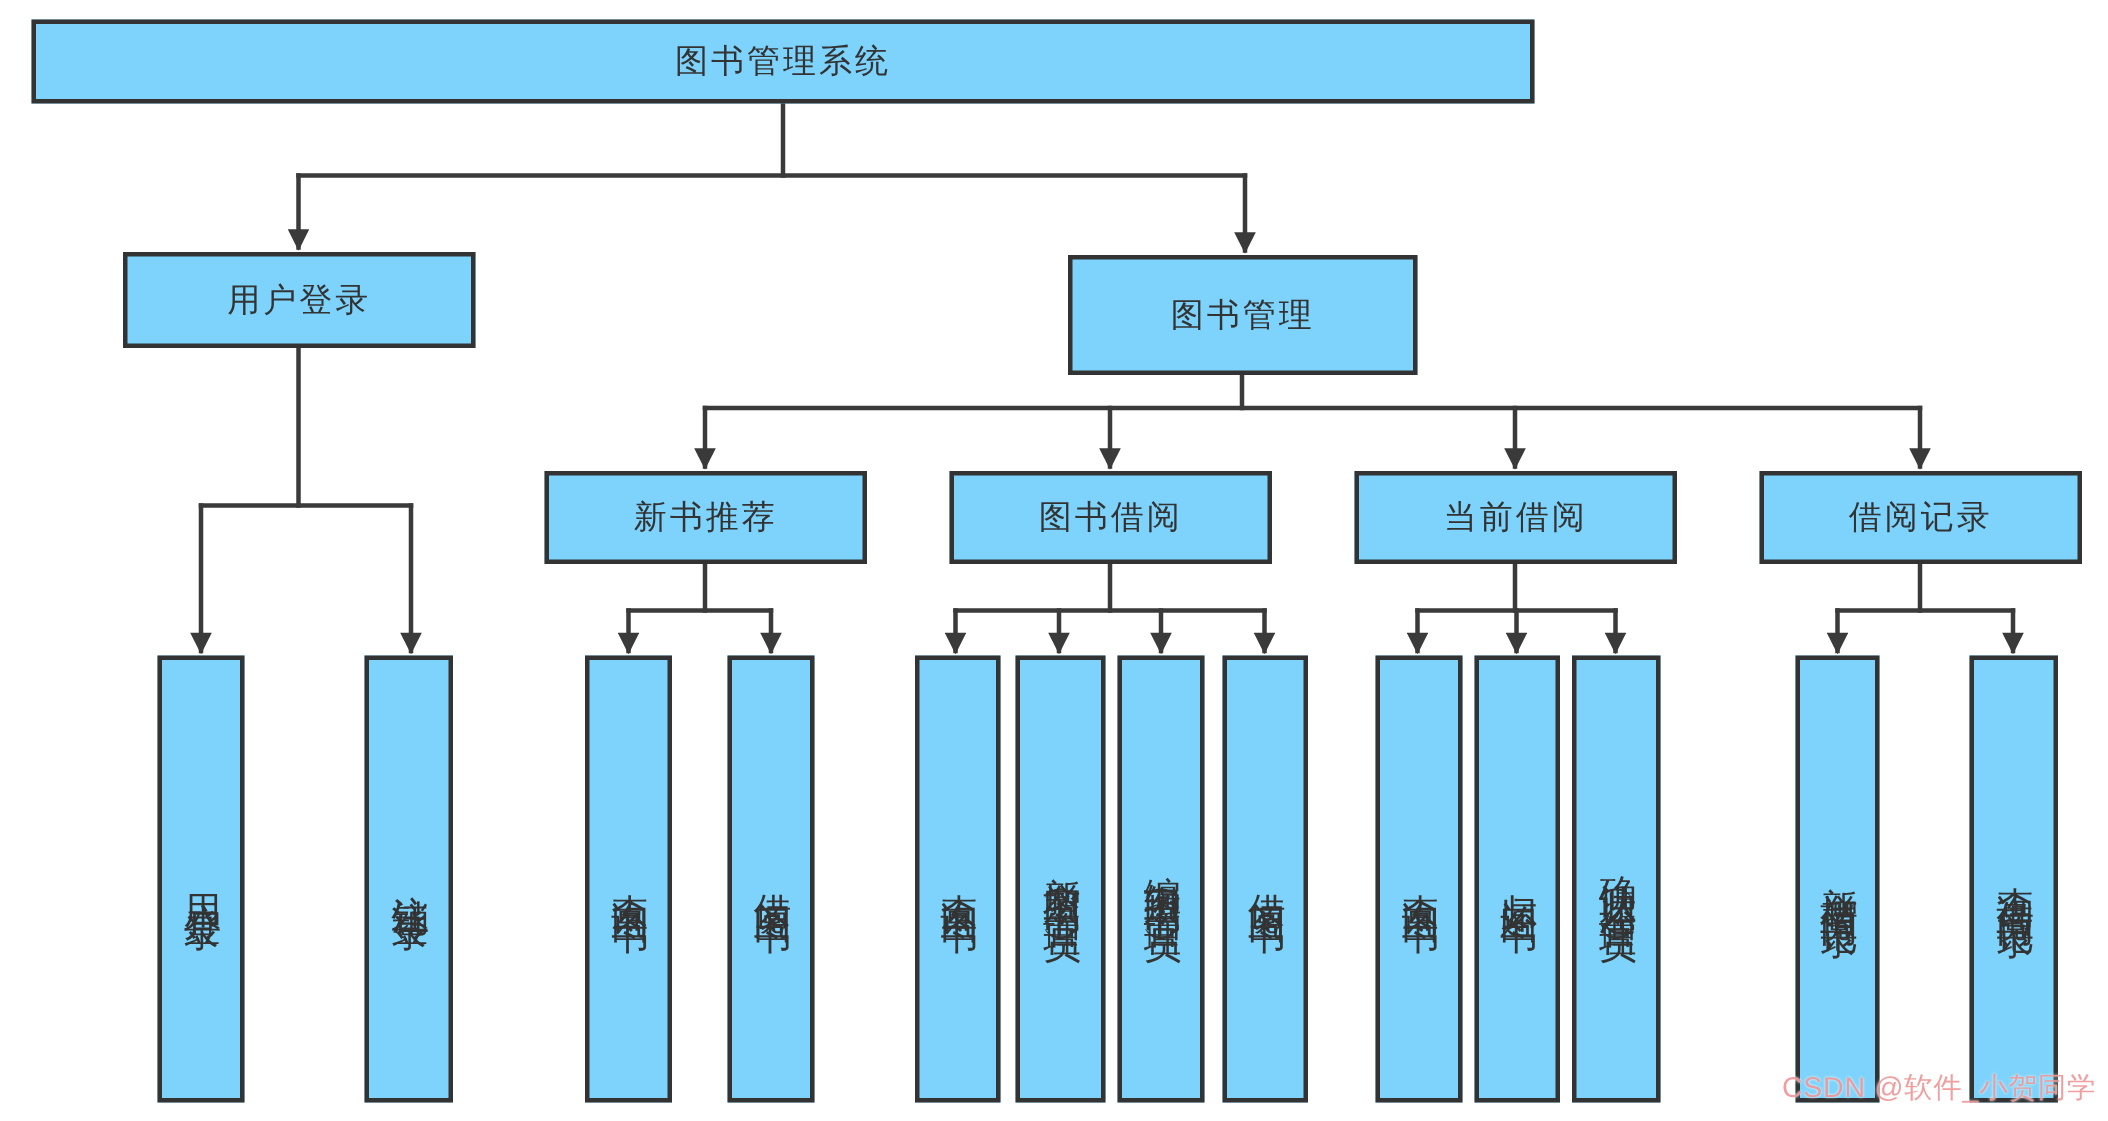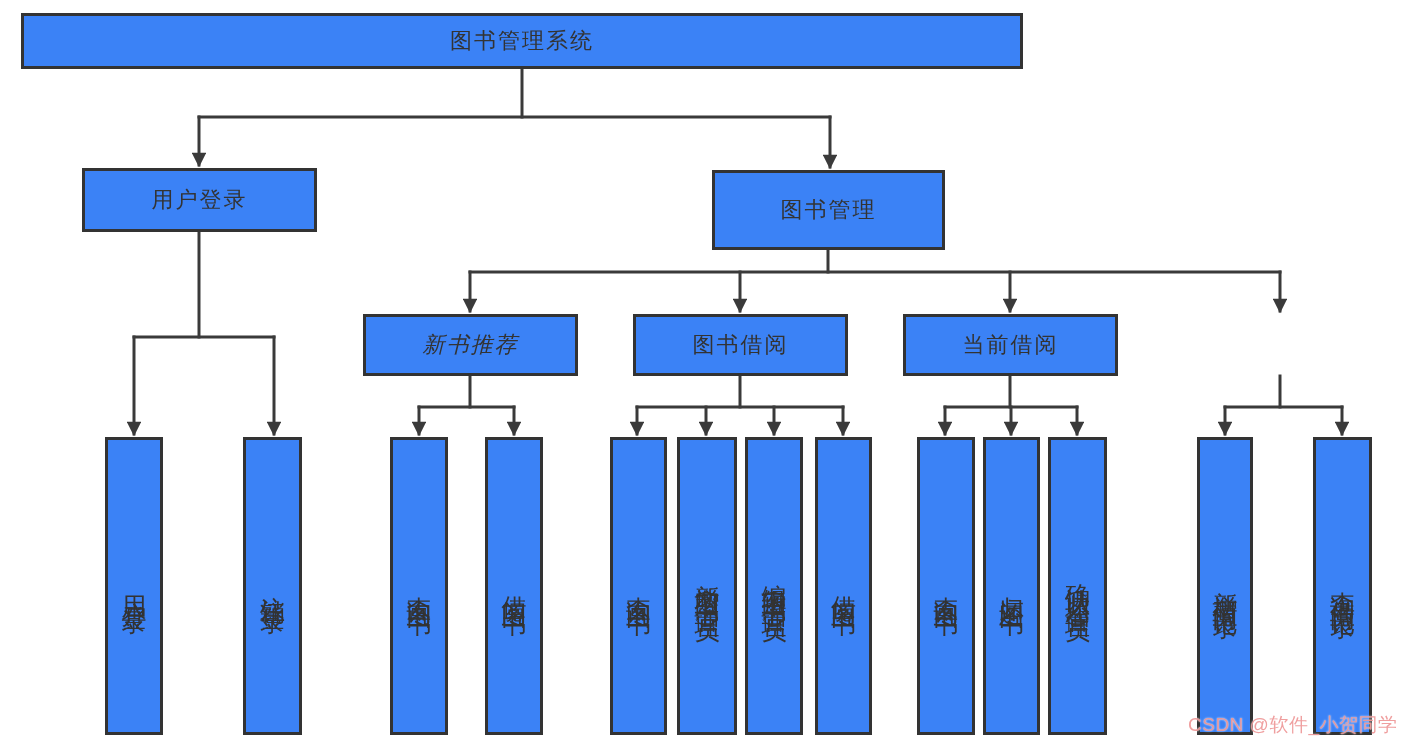--- a/index.html
+++ b/index.html
@@ -7,21 +7,21 @@
     position:relative;
     width:1405px;height:747px;
     background:#ffffff;
     font-family:"Liberation Sans","DejaVu Sans",sans-serif;
     overflow:hidden;
   }
   #wires{position:absolute;left:0;top:0;z-index:1;}
   .box{
     position:absolute;
     box-sizing:border-box;
-    background:#3b82f6;
+    background:#7dd3fc;
     border:3px solid #333333;
     color:#333333;
     display:flex;
     align-items:center;
     justify-content:center;
     z-index:2;
   }
   .hlabel{
     font-size:22px;
     letter-spacing:2px;
@@ -35,21 +35,21 @@
     line-height:1;
     white-space:nowrap;
   }
   
   #n-root{left:21px;top:13px;width:1002px;height:56px;}
   
   #n-login{left:82px;top:168px;width:235px;height:64px;}
   #n-mgmt{left:712px;top:170px;width:233px;height:80px;}
   
   .l3{top:314px;height:62px;width:215px;}
-  #n-new{left:363px;font-style:italic;}
+  #n-new{left:363px;}
   #n-borrow{left:633px;align-items:center;}
   #n-current{left:903px;align-items:center;}
   #n-record{left:1173px;}
   
   .leaf{top:437px;height:298px;}
   #f1{left:105px;width:58px;}
   #f2{left:243px;width:59px;}
   #f3{left:390px;width:58px;}
   #f4{left:485px;width:58px;}
   #f5{left:610px;width:57px;}
@@ -141,20 +141,23 @@
 
   <div class="box l3" id="n-new">
     <span class="hlabel">新书推荐</span>
   </div>
   <div class="box l3" id="n-borrow">
     <span class="hlabel">图书借阅</span>
   </div>
   <div class="box l3" id="n-current">
     <span class="hlabel">当前借阅</span>
   </div>
+  <div class="box l3" id="n-record">
+    <span class="hlabel">借阅记录</span>
+  </div>
 
   <div class="box vbox leaf" id="f1">
     <span>用户登录</span>
   </div>
   <div class="box vbox leaf" id="f2">
     <span>注销登录</span>
   </div>
   <div class="box vbox leaf" id="f3">
     <span>查询图书</span>
   </div>

